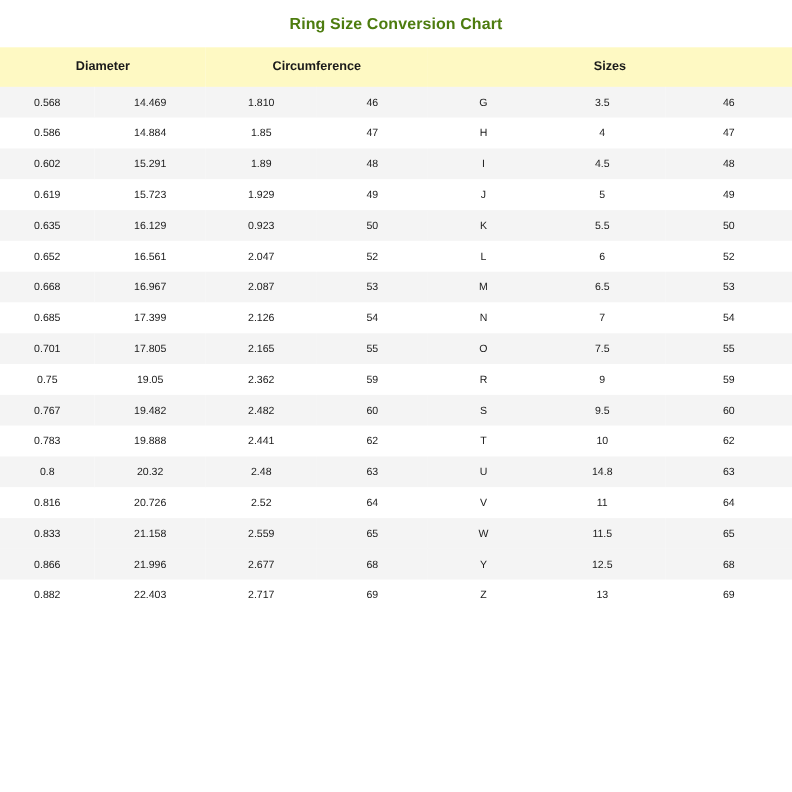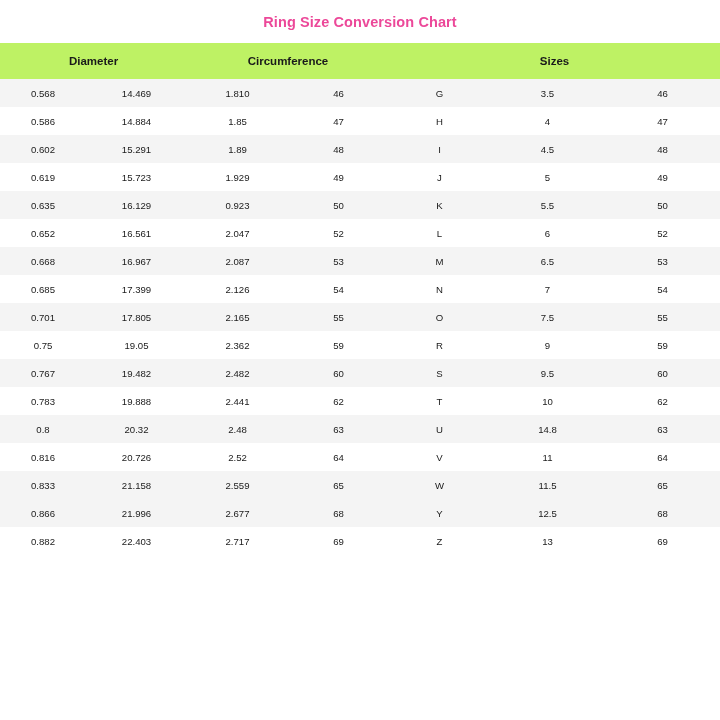--- a/index.html
+++ b/index.html
@@ -17,40 +17,40 @@
   .page {
     width: 720px;
     height: 720px;
     position: relative;
     box-sizing: border-box;
   }
   .title {
     text-align: center;
     font-size: 14.5px;
     font-weight: bold;
-    color: #ec4899;
+    color: #4d7c0f;
     padding-top: 14px;
     padding-bottom: 13px;
     letter-spacing: 0.1px;
   }
   table.chart {
     width: 720px;
     border-collapse: collapse;
     table-layout: fixed;
   }
   table.chart col.c0 { width: 86px; }
   table.chart col.c1 { width: 101px; }
   table.chart col.c2 { width: 101px; }
   table.chart col.c3 { width: 101px; }
   table.chart col.c4 { width: 101px; }
   table.chart col.c5 { width: 115px; }
   table.chart col.c6 { width: 115px; }
 
   tr.group-row th {
-    background: #bef264;
+    background: #fef9c3;
     font-size: 11.5px;
     font-weight: bold;
     color: #1a1a1a;
     text-align: center;
     height: 36px;
     vertical-align: middle;
     border: none;
     padding: 0 4px;
   }
   tr.sub-row th {

